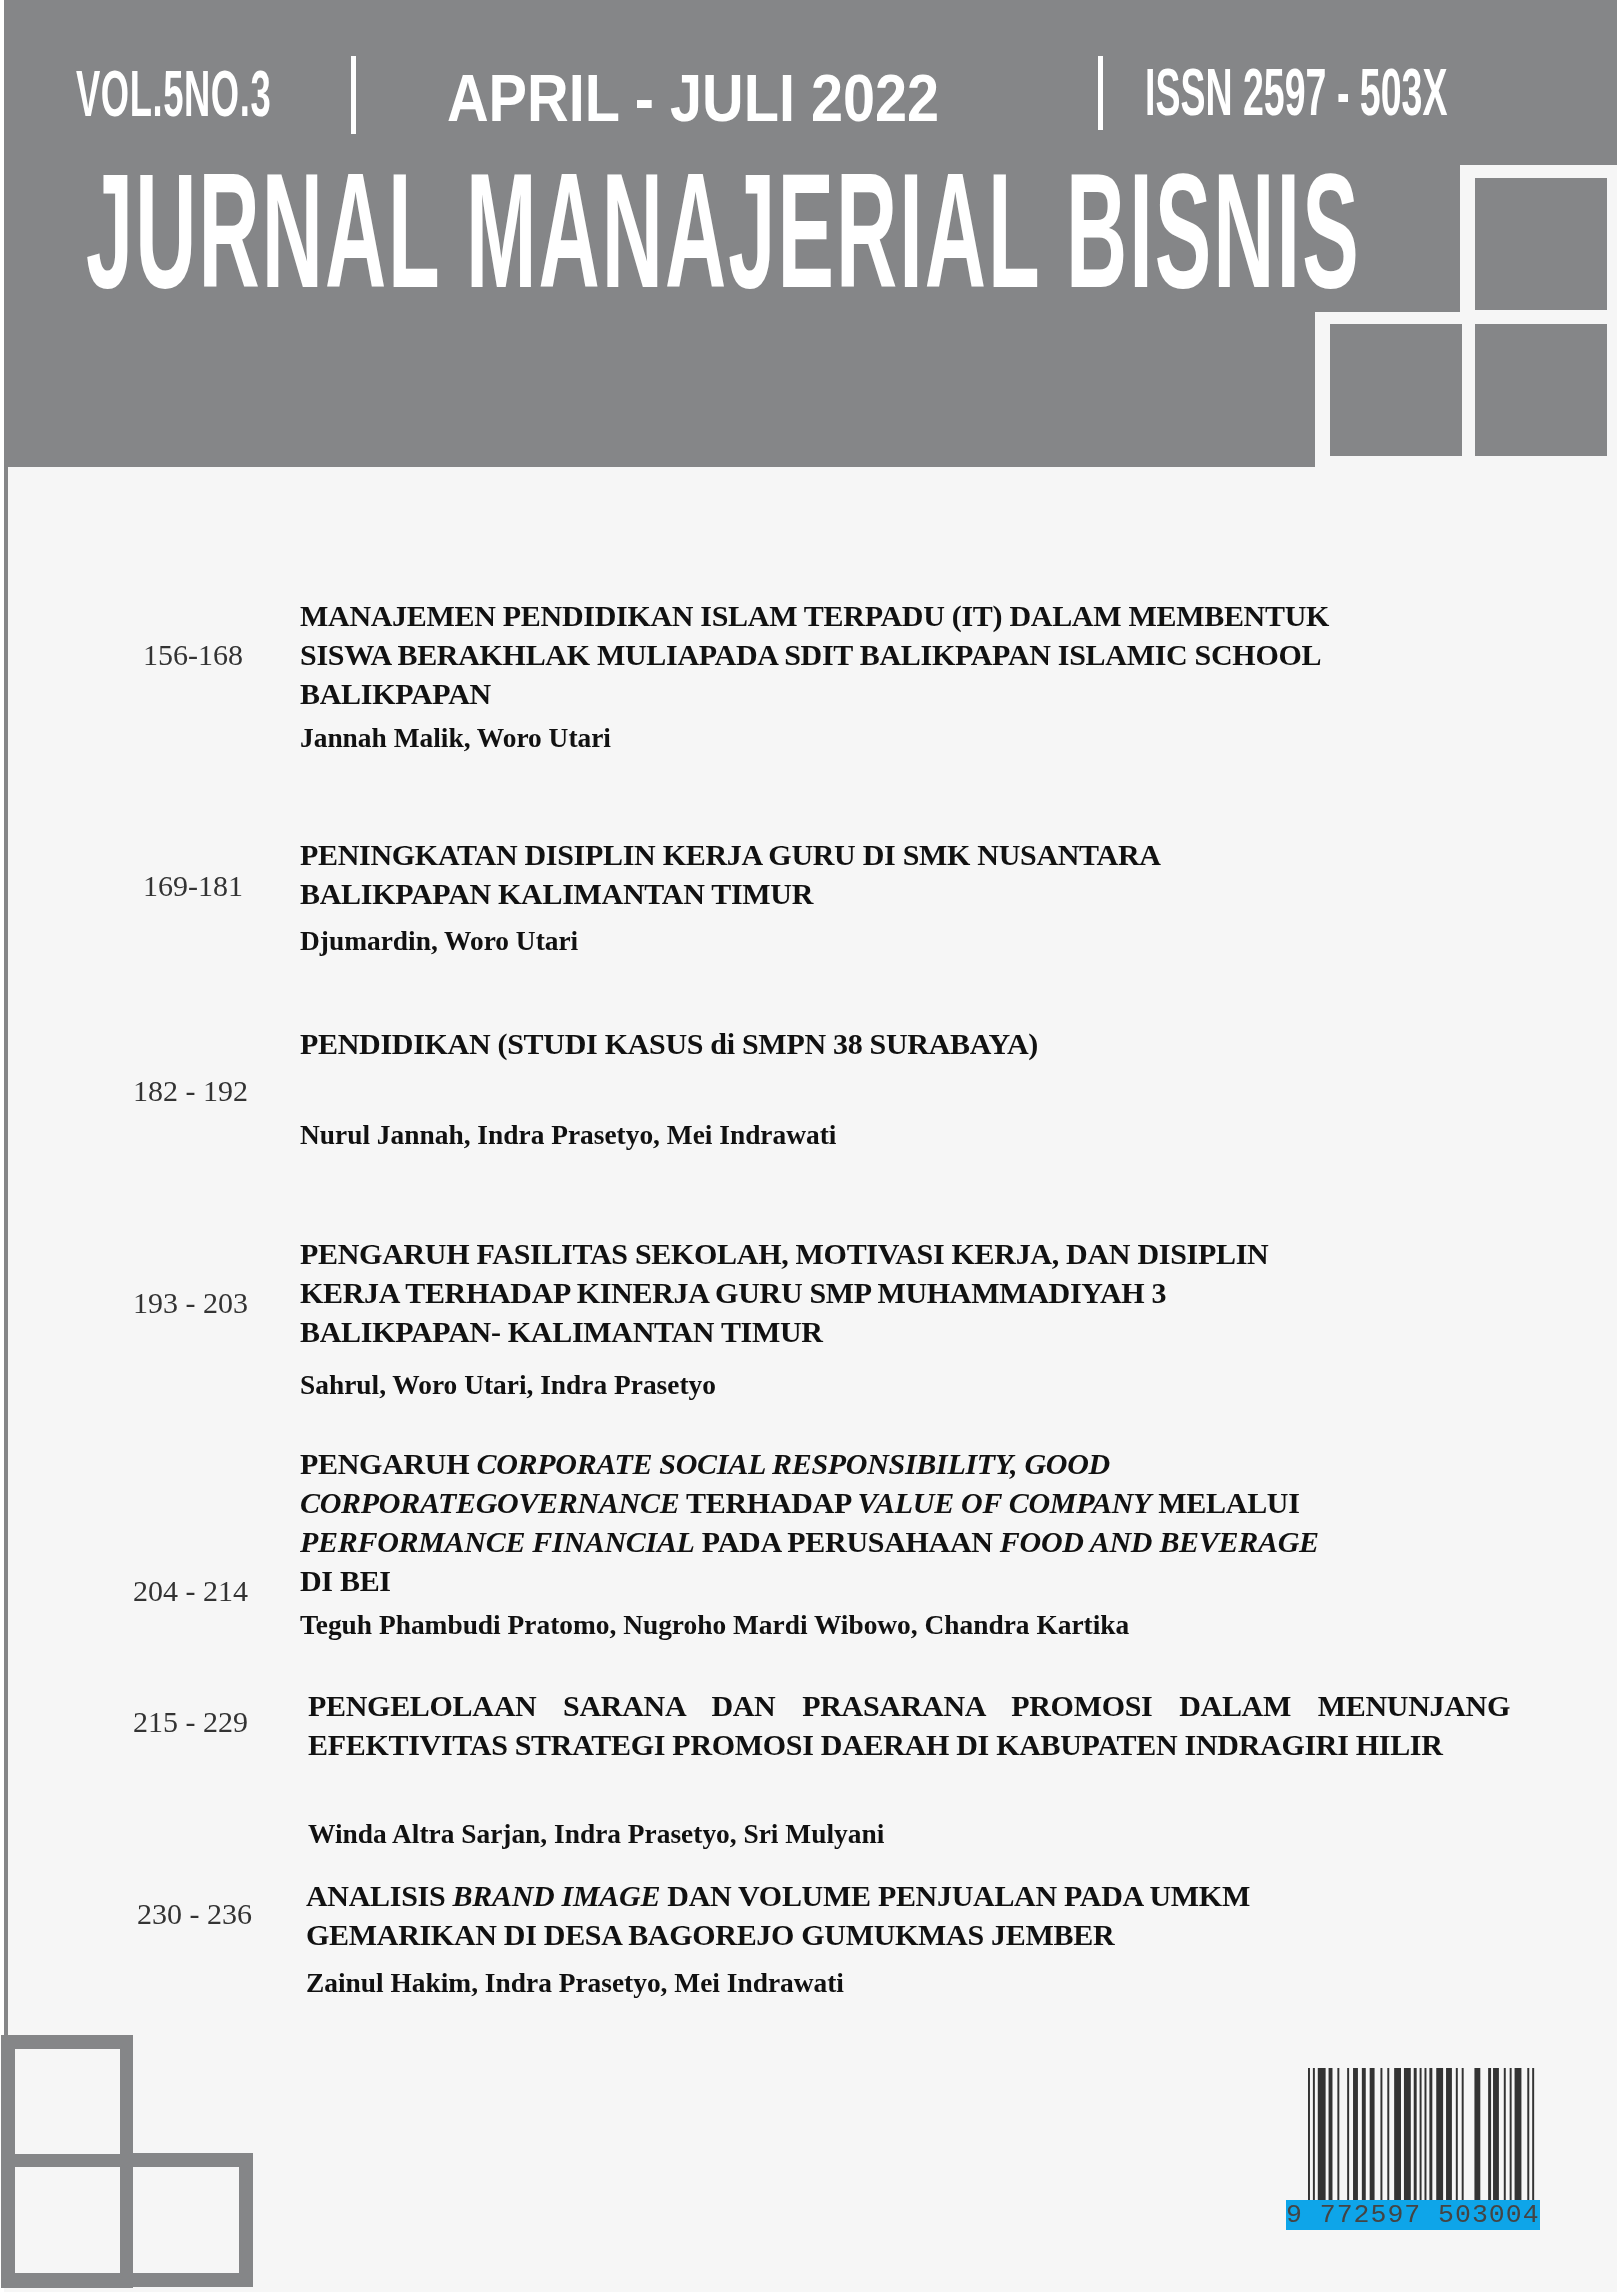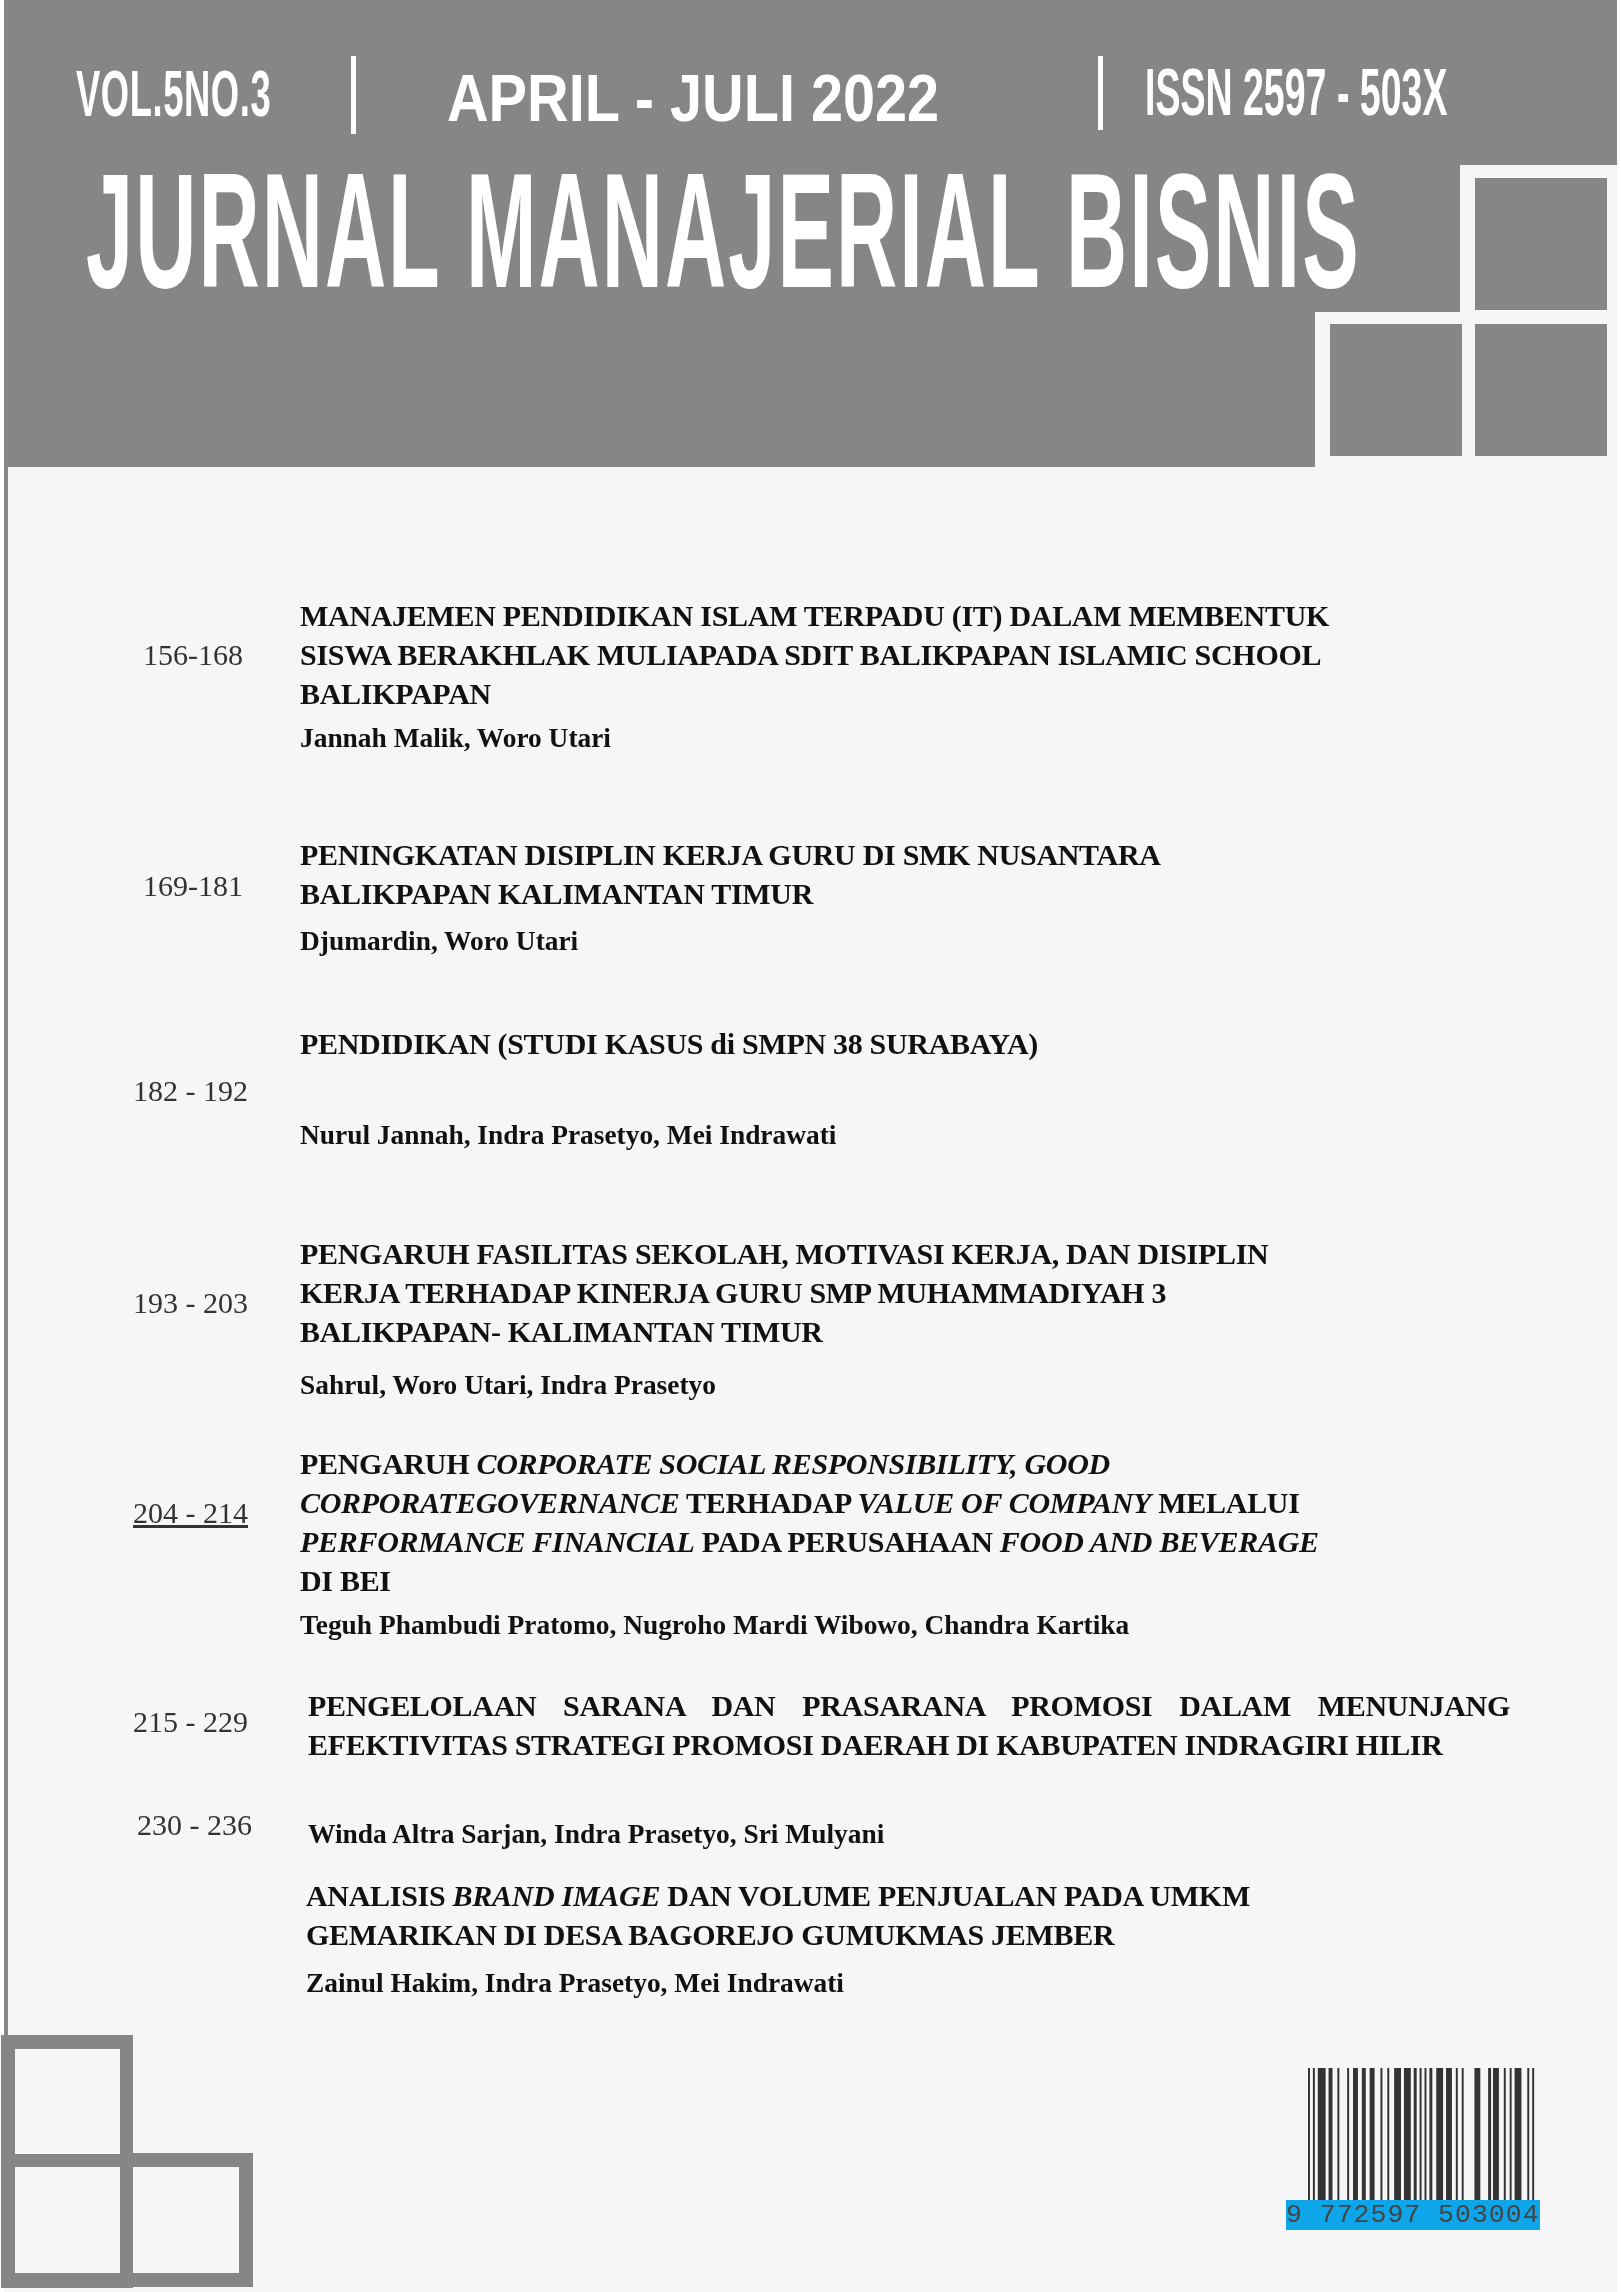--- a/index.html
+++ b/index.html
@@ -140,38 +140,38 @@
     <div class="pages" style="left:133px; top:1284px;">193 - 203</div>
     <div class="art-title" style="left:300px; top:1234px; white-space:nowrap;">
       <div>PENGARUH FASILITAS SEKOLAH, MOTIVASI KERJA, DAN DISIPLIN</div>
       <div>KERJA TERHADAP KINERJA GURU SMP MUHAMMADIYAH 3</div>
       <div>BALIKPAPAN- KALIMANTAN TIMUR</div>
     </div>
     <div class="authors" style="left:300px; top:1369px;">Sahrul, Woro Utari, Indra Prasetyo</div>
   </div>
 
   <div>
-    <div class="pages" style="left:133px; top:1494px;text-decoration:underline;">204 - 214</div>
+    <div class="pages" style="left:133px; top:1572px;">204 - 214</div>
     <div class="art-title" style="left:300px; top:1444px; white-space:nowrap;">
       <div><span>PENGARUH </span><i>CORPORATE SOCIAL RESPONSIBILITY, GOOD</i></div>
       <div><i>CORPORATEGOVERNANCE</i><span> TERHADAP </span><i>VALUE OF COMPANY</i><span> MELALUI</span></div>
       <div><i>PERFORMANCE FINANCIAL</i><span> PADA PERUSAHAAN </span><i>FOOD AND BEVERAGE</i></div>
       <div>DI BEI</div>
     </div>
     <div class="authors" style="left:300px; top:1609px;">Teguh Phambudi Pratomo, Nugroho Mardi Wibowo, Chandra Kartika</div>
   </div>
 
   <div>
     <div class="pages" style="left:133px; top:1703px;text-align:right;">215 - 229</div>
     <div class="art-title justify" style="left:308px; top:1686px; width:1202px;">PENGELOLAAN SARANA DAN PRASARANA PROMOSI DALAM MENUNJANG EFEKTIVITAS STRATEGI PROMOSI DAERAH DI KABUPATEN INDRAGIRI HILIR</div>
     <div class="authors" style="left:308px; top:1818px;">Winda Altra Sarjan, Indra Prasetyo, Sri Mulyani</div>
   </div>
 
   <div>
-    <div class="pages" style="left:137px; top:1806px;">230 - 236</div>
+    <div class="pages" style="left:137px; top:1895px;">230 - 236</div>
     <div class="art-title" style="left:306px; top:1876px; white-space:nowrap;">
       <div><span>ANALISIS </span><i>BRAND IMAGE</i><span> DAN VOLUME PENJUALAN PADA UMKM</span></div>
       <div>GEMARIKAN DI DESA BAGOREJO GUMUKMAS JEMBER</div>
     </div>
     <div class="authors" style="left:306px; top:1967px;">Zainul Hakim, Indra Prasetyo, Mei Indrawati</div>
   </div>
 </div>
 
 <div>
   <div class="bl-frame" style="left:1px; top:2035px; width:132px; height:253px;"></div>

